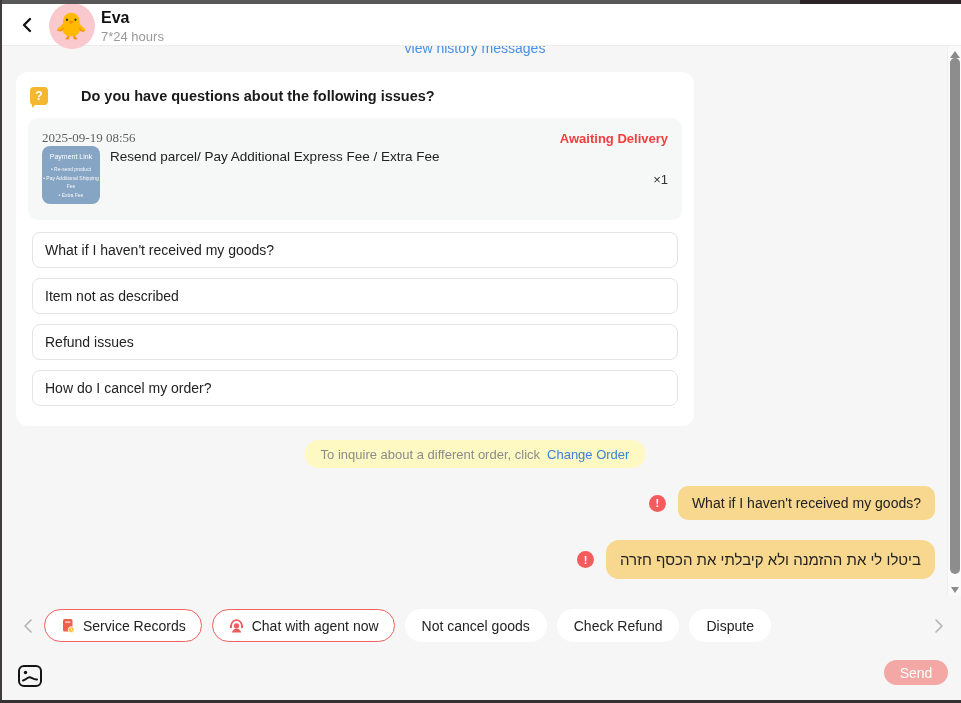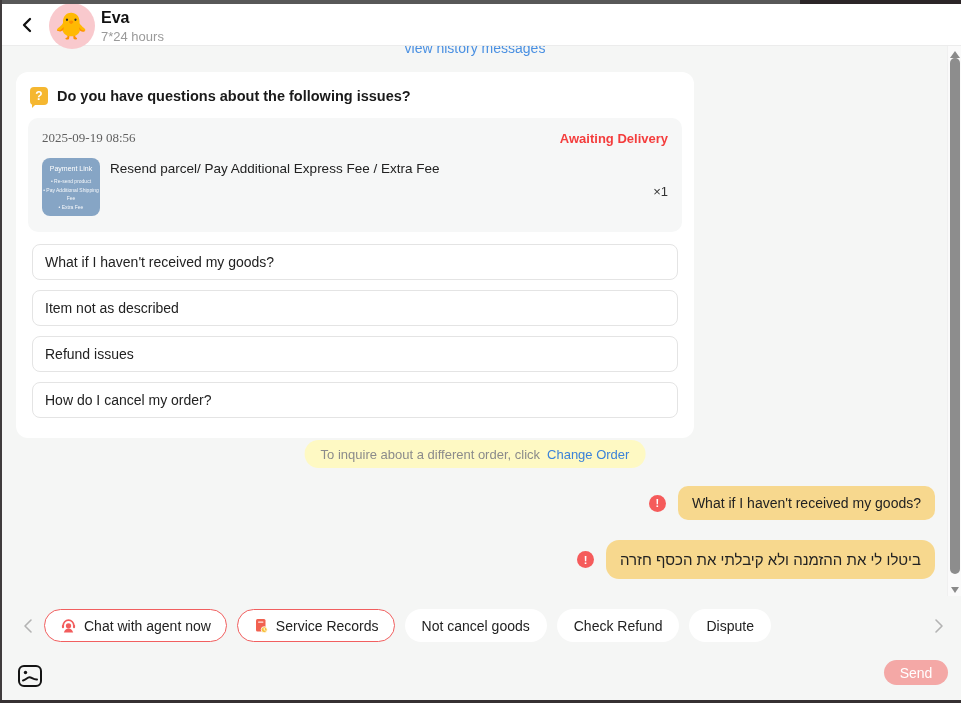--- a/index.html
+++ b/index.html
@@ -31,27 +31,27 @@
 
   
   .card { position:absolute; left:16px; top:72px; width:678px; background:#fff;
     border-radius:12px; z-index:1; padding-bottom:10px; }
   .card-head { display:flex; align-items:center; gap:9px; padding:15px 14px 13px; }
   .q-icon { width:18px; height:18px; background:#f5b730; border-radius:4px; color:#fff;
     font-size:12px; font-weight:bold; display:flex; align-items:center; justify-content:center;
     position:relative; flex:0 0 auto; }
   .q-icon::after { content:""; position:absolute; left:2px; bottom:-3px; border:3px solid transparent;
     border-top-color:#f5b730; border-left-color:#f5b730; }
-  .card-title { font-size:14.5px; font-weight:bold; color:#1a1a1a; }
+  .card-title { font-size:14.5px; font-weight:bold; color:#1a1a1a;margin-left:24px; }
 
   .order-box { margin:0 12px; background:#f6f7f7; border-radius:10px; padding:12px 14px 16px; }
   .order-row1 { display:flex; justify-content:space-between; align-items:center; }
   .order-date { font-size:13px; color:#5f5f5f;font-family:Liberation Serif, serif; }
   .order-status { font-size:13px; font-weight:bold; color:#f43d3d; }
-  .order-row2 { display:flex; margin-top:12px; }
+  .order-row2 { display:flex; margin-top:0; }
   .thumb { width:58px; height:58px; flex:0 0 auto; background:#86a5c5; border-radius:8px;
     color:#fff; text-align:center; padding-top:7px; overflow:hidden; }
   .thumb-title { font-size:7px; margin-bottom:5px; }
   .thumb-line { font-size:5px; line-height:1.7; opacity:.92; }
   .order-title { flex:1; font-size:13.5px; color:#222; padding:2px 10px 0 10px; line-height:1.35; }
   .order-qty { font-size:13px; color:#333; align-self:center; padding-top:8px; }
 
   .q-btn { margin:0 16px 10px; height:36px; border:1px solid #e4e4e4; border-radius:8px;
     background:#fff; display:flex; align-items:center; padding:0 12px; font-size:14px;
     color:#222; width:calc(100% - 32px); cursor:pointer; text-align:left; }
@@ -168,38 +168,38 @@
   </div>
 
   <div class="chips-zone">
     <div class="chips-arrow left">
       <svg width="10" height="16" viewBox="0 0 10 16">
         <polyline points="8,2 2,8 8,14" fill="none" stroke="#b3b3b3" stroke-width="1.6" stroke-linecap="round" stroke-linejoin="round"></polyline>
       </svg>
     </div>
     <div class="chips">
       <div class="chip hl">
+        <svg width="16" height="17" viewBox="0 0 16 16">
+          <rect x="3" y="1.5" width="9.5" height="12.5" rx="1.5" fill="#f1604f"></rect>
+          <rect x="5" y="4" width="5.5" height="1.2" rx=".6" fill="#fff" opacity=".85"></rect>
+          <circle cx="11.2" cy="12.2" r="3" fill="#f8c13d" stroke="#fff" stroke-width=".8"></circle>
+          <path d="M11.2 10.8v1.5l1 .7" stroke="#fff" stroke-width=".9" fill="none" stroke-linecap="round"></path>
+        </svg>
+        <span>Service Records</span>
+      </div>
+      <div class="chip hl">
         <svg width="17" height="17" viewBox="0 0 16 16">
           <path d="M3 8a5 5 0 0 1 10 0" stroke="#f25c5c" stroke-width="1.6" fill="none"></path>
           <circle cx="8" cy="8.3" r="2.5" fill="#f25c5c"></circle>
           <path d="M3.6 14.6c.8-2.5 2.4-3.7 4.4-3.7s3.6 1.2 4.4 3.7z" fill="#f25c5c"></path>
           <rect x="1.8" y="7.2" width="2" height="3.4" rx="1" fill="#f25c5c"></rect>
           <rect x="12.2" y="7.2" width="2" height="3.4" rx="1" fill="#f25c5c"></rect>
         </svg>
         <span>Chat with agent now</span>
       </div>
-      <div class="chip hl">
-        <svg width="16" height="17" viewBox="0 0 16 16">
-          <rect x="3" y="1.5" width="9.5" height="12.5" rx="1.5" fill="#f1604f"></rect>
-          <rect x="5" y="4" width="5.5" height="1.2" rx=".6" fill="#fff" opacity=".85"></rect>
-          <circle cx="11.2" cy="12.2" r="3" fill="#f8c13d" stroke="#fff" stroke-width=".8"></circle>
-          <path d="M11.2 10.8v1.5l1 .7" stroke="#fff" stroke-width=".9" fill="none" stroke-linecap="round"></path>
-        </svg>
-        <span>Service Records</span>
-      </div>
       <div class="chip">
         <span>Not cancel goods</span>
       </div>
       <div class="chip">
         <span>Check Refund</span>
       </div>
       <div class="chip">
         <span>Dispute</span>
       </div>
     </div>

